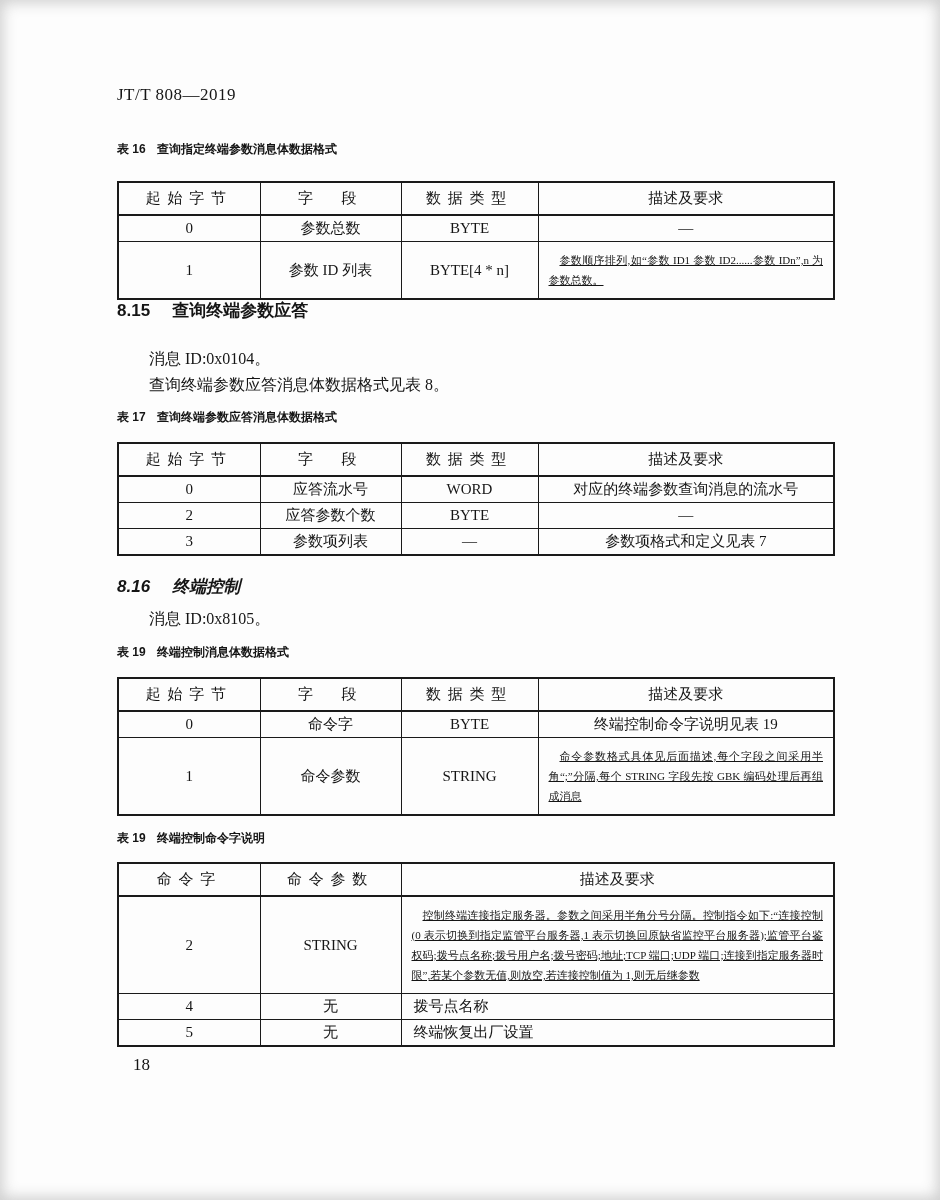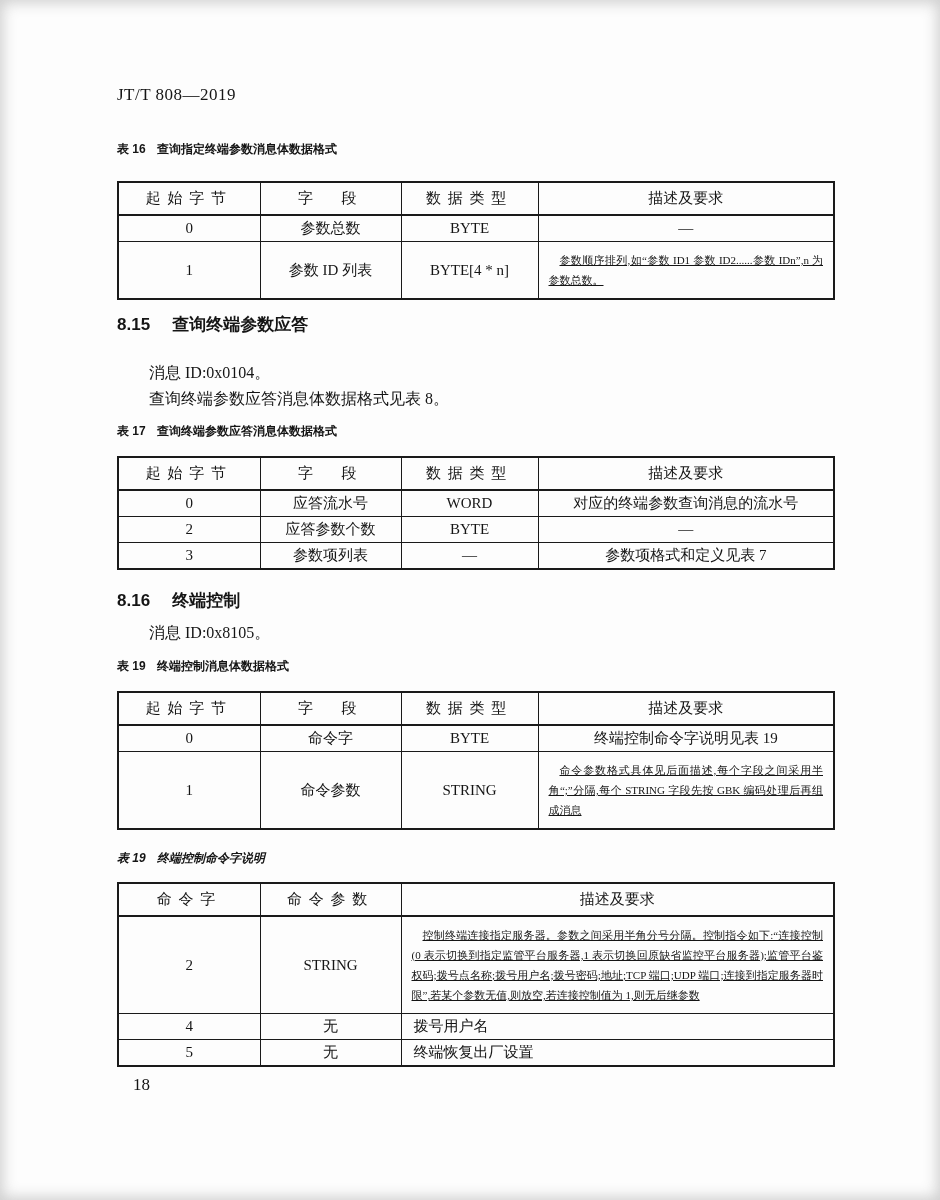--- a/index.html
+++ b/index.html
@@ -30,30 +30,30 @@
     text-align: left;
     font-family: "Liberation Sans", "DejaVu Sans", sans-serif;
     font-weight: bold;
     font-size: 12px;
     line-height: 18px;
   }
   .cap-label { margin-right: 0.95em; }
   #cap16 { margin-top: 36px; }
   #cap17 { margin-top: 13px; }
   #cap18 { margin-top: 14px; }
-  #cap19 { margin-top: 19px; font-style: italic; }
+  #cap19 { margin-top: 13px; }
 
   .section-heading {
     font-family: "Liberation Sans", "DejaVu Sans", sans-serif;
     font-weight: bold;
     font-size: 17px;
     line-height: 21px;
   }
-  #h815 { margin-top: 14px; }
-  #h816 { margin-top: 20px; }
+  #h815 { }
+  #h816 { margin-top: 20px; font-style: italic; }
   .sec-num { margin-right: 1.3em; }
 
   .para {
     margin: 6px 0 0 0;
     font-size: 16px;
     line-height: 20px;
     text-indent: 2em;
   }
   #p815-1 { margin-top: 28px; }
   #p816-1 { margin-top: 12px; }
@@ -257,21 +257,21 @@
       </thead>
       <tbody>
         <tr>
           <td>2</td>
           <td>STRING</td>
           <td class="just">控制终端连接指定服务器。参数之间采用半角分号分隔。控制指令如下:“连接控制(0 表示切换到指定监管平台服务器,1 表示切换回原缺省监控平台服务器);监管平台鉴权码;拨号点名称;拨号用户名;拨号密码;地址;TCP 端口;UDP 端口;连接到指定服务器时限”,若某个参数无值,则放空,若连接控制值为 1,则无后继参数</td>
         </tr>
         <tr>
           <td>4</td>
           <td>无</td>
-          <td class="left">拨号用户名</td>
+          <td class="left">拨号点名称</td>
         </tr>
         <tr>
           <td>5</td>
           <td>无</td>
           <td class="left">终端恢复出厂设置</td>
         </tr>
       </tbody>
     </table>
 
     <div class="page-number">18</div>

